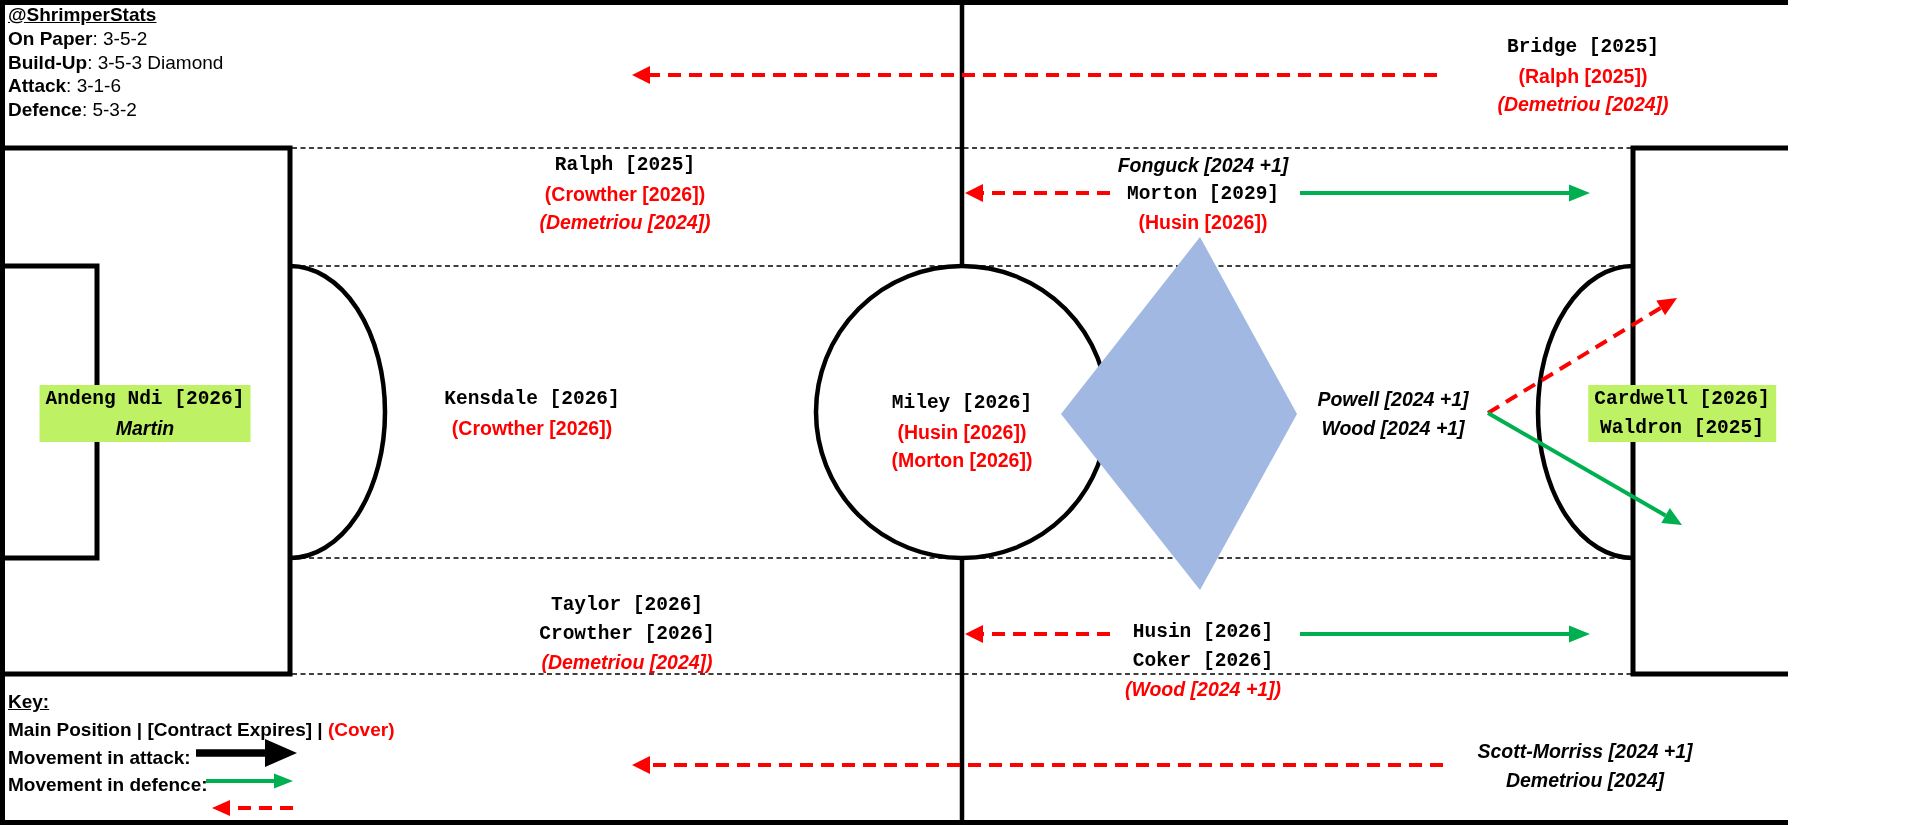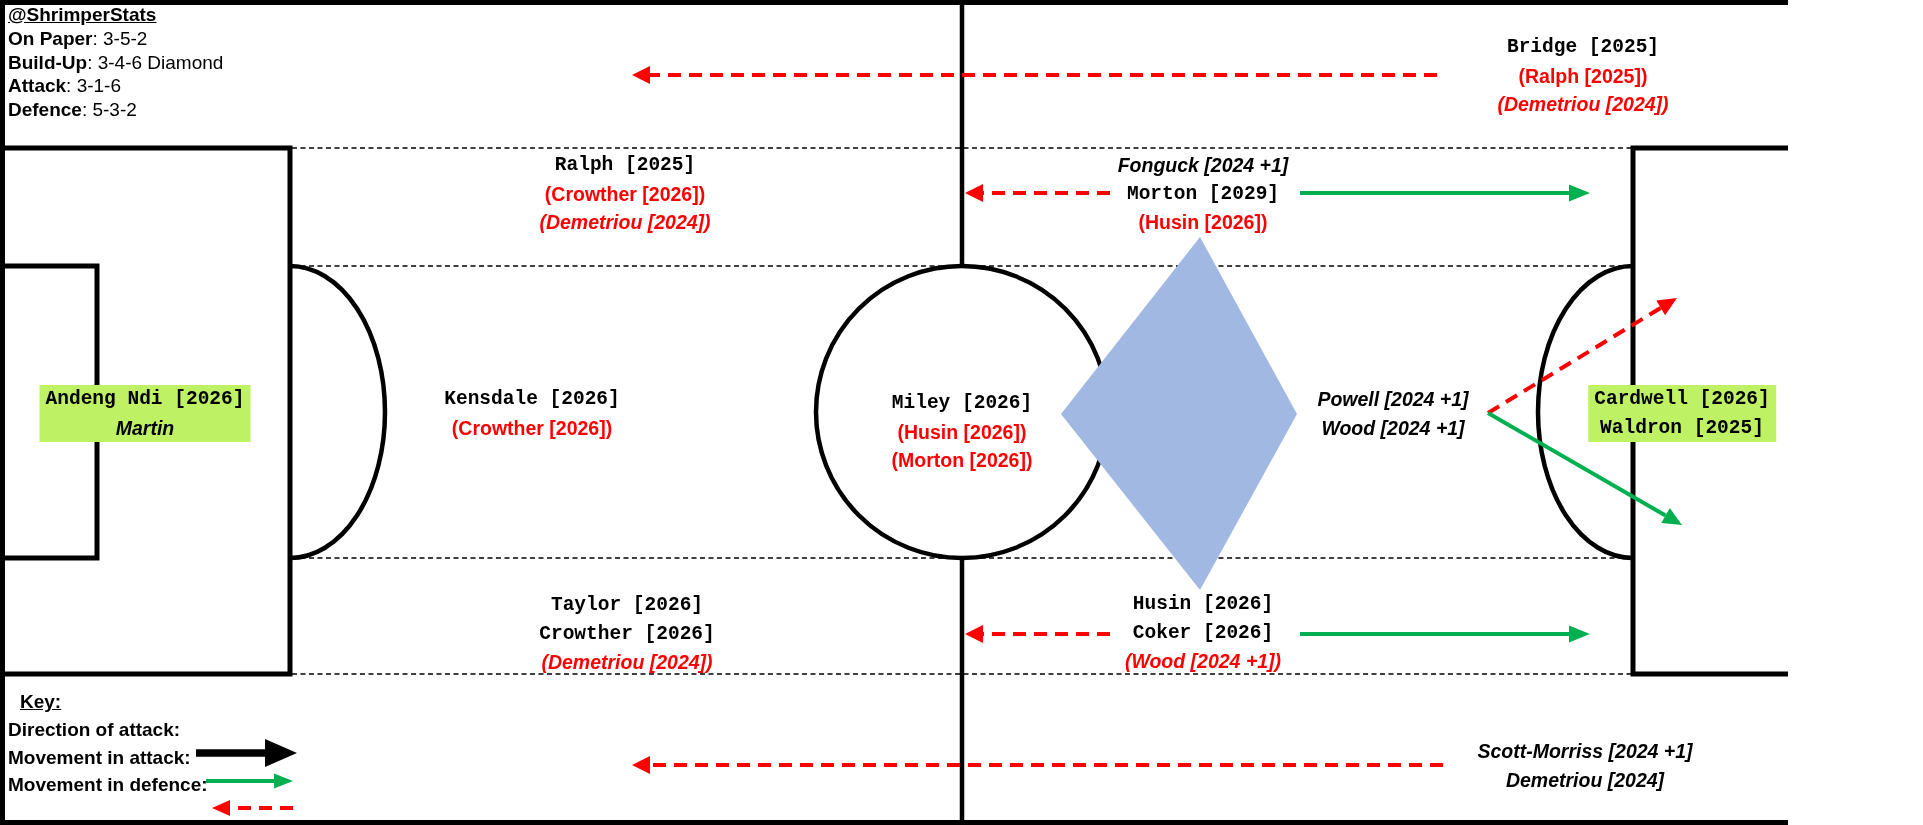--- a/index.html
+++ b/index.html
@@ -25,21 +25,21 @@
     position:absolute; left:8px; top:3px; font-size:19px; line-height:23.8px;
     white-space:nowrap; color:var(--ink);
   }
   .stats .stats-title{font-weight:bold; text-decoration:underline;}
   .b{font-weight:bold;text-align:right;}
   .red{color:var(--red);}
   .keypanel{
     position:absolute; left:8px; top:688px; font-size:19px; line-height:27.8px;
     font-weight:bold; white-space:nowrap; color:var(--ink);
   }
-  .u{text-decoration:underline;margin-left:12px;}
+  .u{text-decoration:underline;}
 </style>
 </head>
 <body>
 
 <div id="canvas">
 
   <svg id="pitch-svg" viewBox="0 0 1923 825">
 
     <g stroke="#000" stroke-width="1.4" stroke-dasharray="5 3.5">
       <line x1="292" y1="148" x2="1631" y2="148"></line>
@@ -96,21 +96,21 @@
 
     <g>
       <line x1="196" y1="753" x2="267" y2="753" stroke="#000" stroke-width="7.5"></line>
       <polygon points="297,753 265,739 265,767" fill="#000"></polygon>
     </g>
   </svg>
 
   <div class="stats">
     <div class="stats-title">@ShrimperStats</div>
     <div><span class="b">On Paper</span><span>: 3-5-2</span></div>
-    <div><span class="b">Build-Up</span><span>: 3-4-6 Diamond</span></div>
+    <div><span class="b">Build-Up</span><span>: 3-5-3 Diamond</span></div>
     <div><span class="b">Attack</span><span>: 3-1-6</span></div>
     <div><span class="b">Defence</span><span>: 5-3-2</span></div>
   </div>
 
   <div class="lbl" style="left:1583px;top:33px">
     <div class="k">Bridge [2025]</div>
     <div class="r">(Ralph [2025])</div>
     <div class="ri">(Demetriou [2024])</div>
   </div>
 
@@ -151,31 +151,33 @@
     <div class="k">Cardwell [2026]</div>
     <div class="k">Waldron [2025]</div>
   </div>
 
   <div class="lbl" style="left:627px;top:591px">
     <div class="k">Taylor [2026]</div>
     <div class="k">Crowther [2026]</div>
     <div class="ri">(Demetriou [2024])</div>
   </div>
 
-  <div class="lbl" style="left:1203px;top:590px">
+  <div class="lbl" style="left:1203px;top:618px">
     <div class="k">Husin [2026]</div>
     <div class="k">Coker [2026]</div>
     <div class="ri">(Wood [2024 +1])</div>
   </div>
 
   <div class="lbl" style="left:1585px;top:737px">
     <div class="ki">Scott-Morriss [2024 +1]</div>
     <div class="ki">Demetriou [2024]</div>
   </div>
 
   <div class="keypanel">
     <div class="u">Key:</div>
-    <div>Direction of attack:</div>
+    <div>
+      <span>Main Position</span><span> | </span><span>[Contract Expires]</span><span> | </span><span class="red">(Cover)</span>
+    </div>
     <div>Movement in attack:</div>
     <div>Movement in defence:</div>
   </div>
 
 </div>
 
 </body></html>

